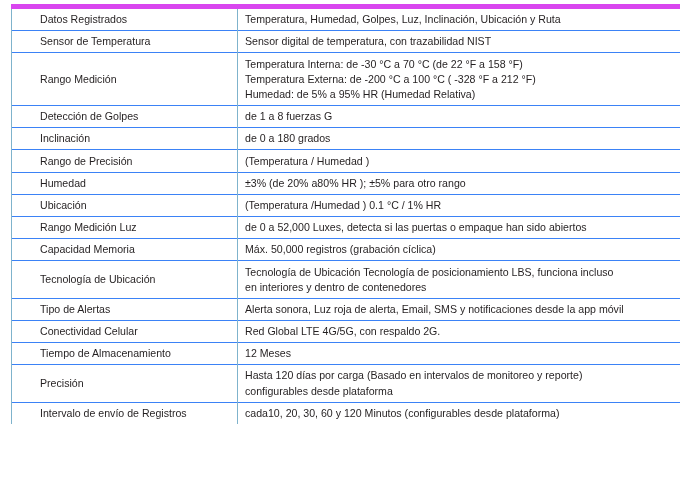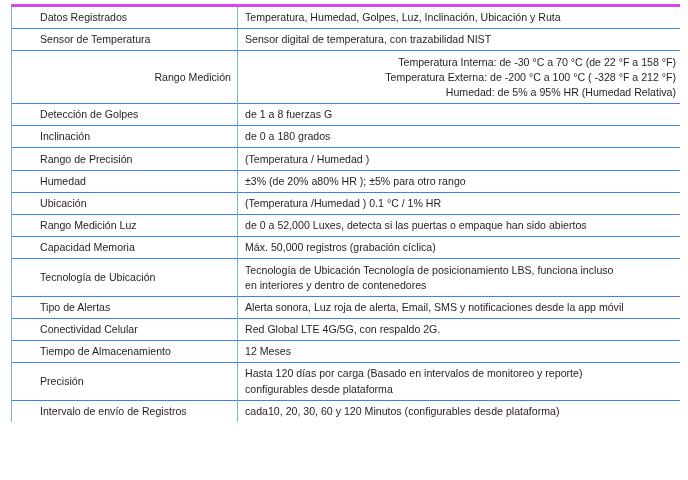--- a/index.html
+++ b/index.html
@@ -34,21 +34,21 @@
     line-height: 1.0;
   }
 
   table.spec-table tr.spec-row > td {
     border-top: 1px solid #3b82f6;
     padding: 0;
     vertical-align: middle;
   }
 
   table.spec-table tr.spec-row:first-child > td {
-    border-top: 3px solid #d946ef;
+    border-top: 5px solid #d946ef;
   }
 
   td.label-cell {
     width: 226px;
     border-right: 1px solid #7fb3cc;
     border-left: 1px solid #7fb3cc;
     padding-left: 28px !important;
     padding-right: 6px !important;
     box-sizing: border-box;
   }
@@ -74,21 +74,21 @@
   }
 
   .label-text {
     display: block;
     white-space: nowrap;
   }
 
   
   tr.h1 td { height: 16px; }
   tr.h2 td { height: 32px; }
-  tr.h3 td { height: 47px; text-align: right; }
+  tr.h3 td { height: 47px; }
 </style>
 </head>
 <body>
 
 <div id="spec-sheet">
   <table class="spec-table">
     <tbody id="spec-tbody">
         <tr class="spec-row h1">
           <td class="label-cell">
             <span class="label-text">Datos Registrados</span>

